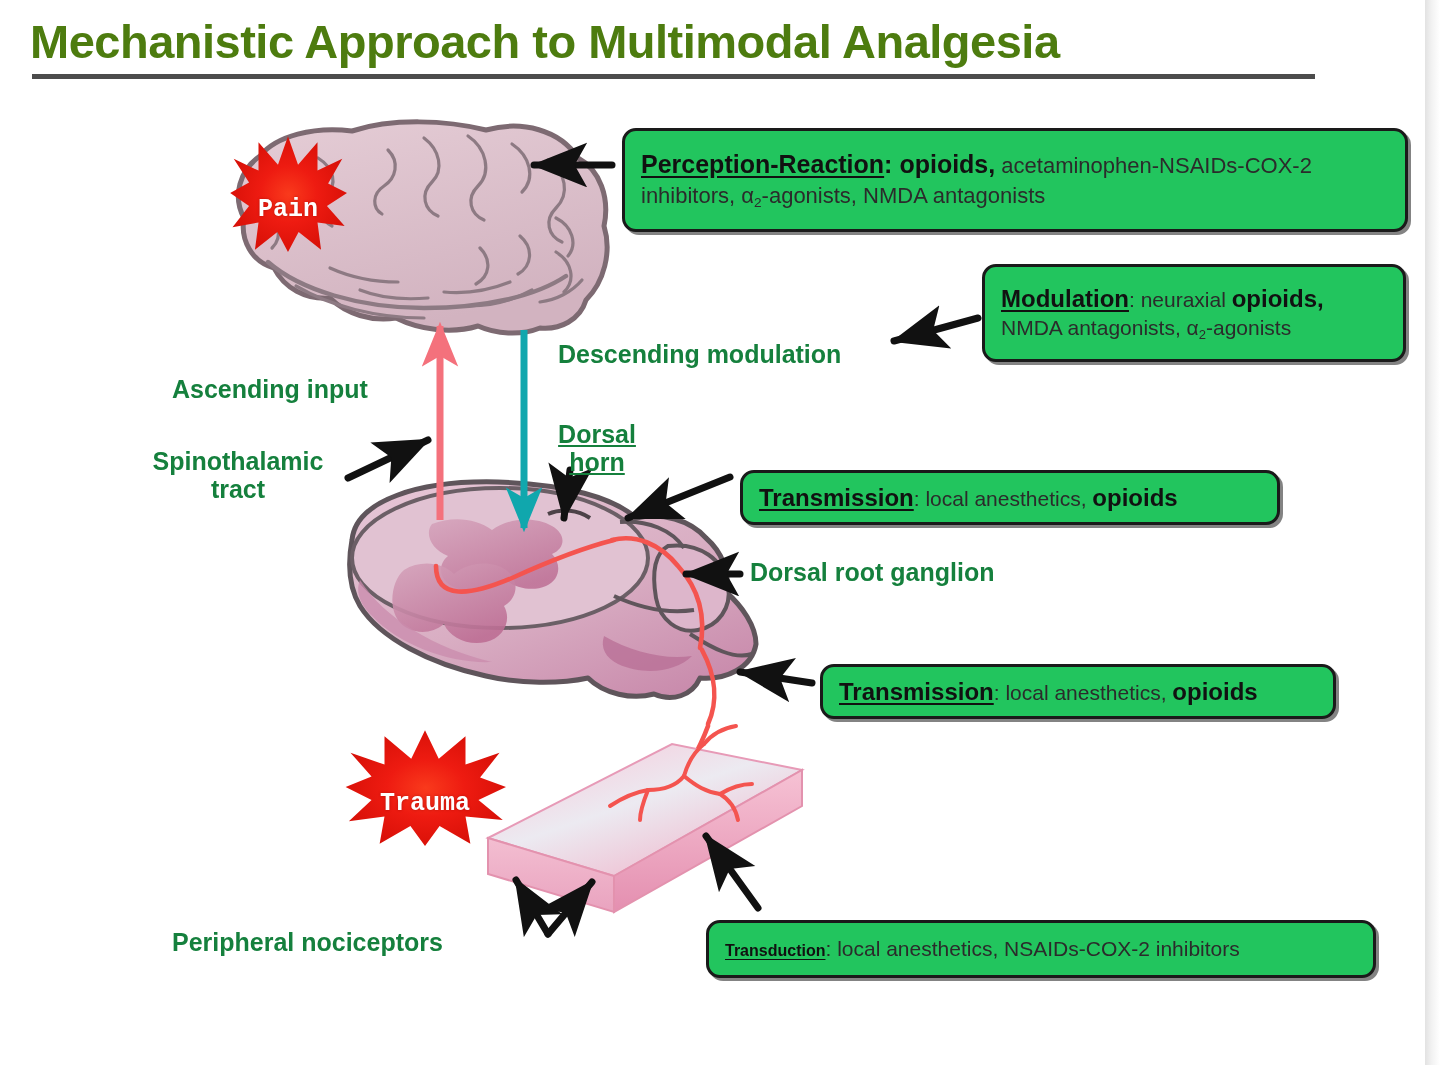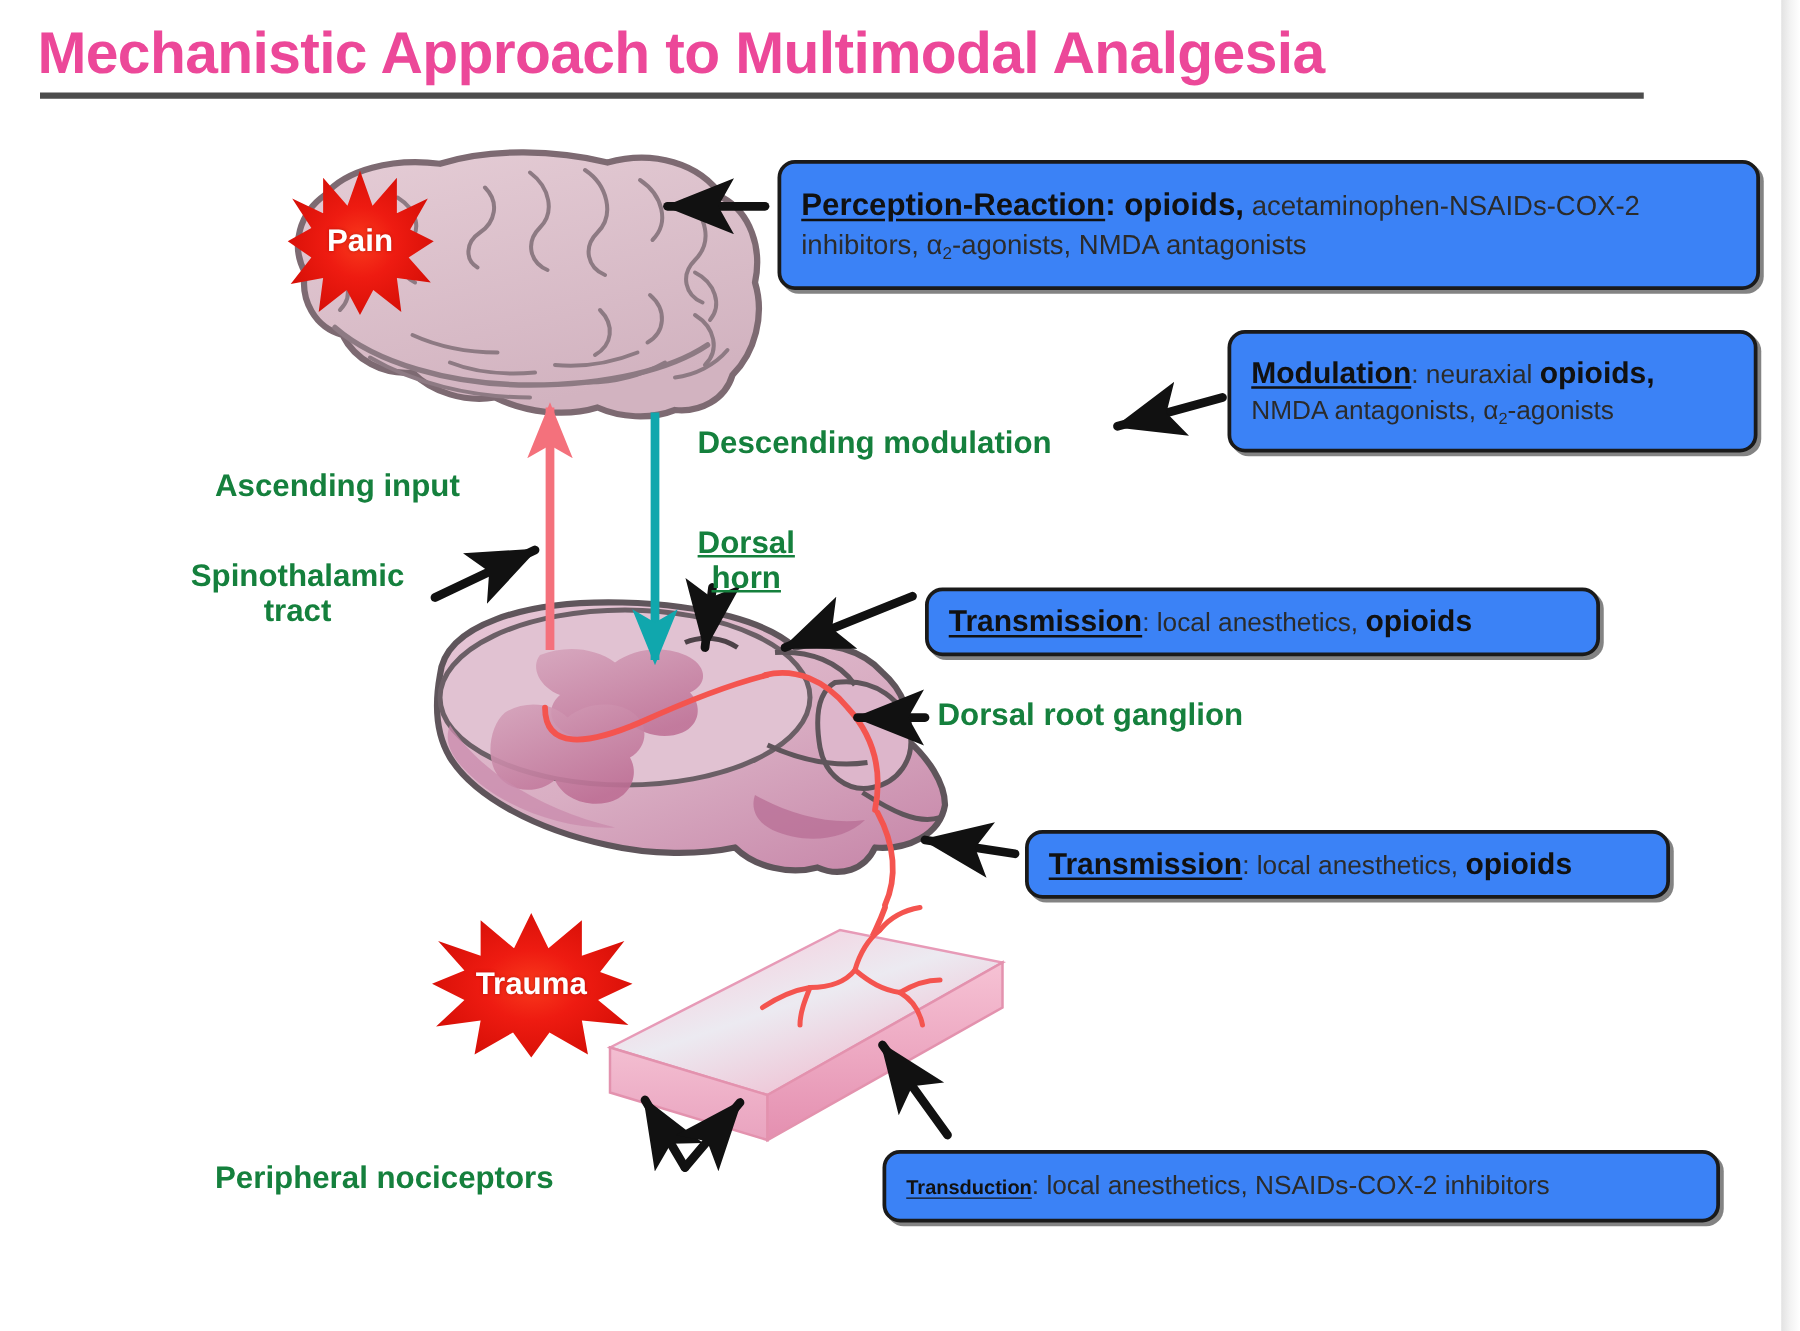--- a/index.html
+++ b/index.html
@@ -16,33 +16,33 @@
     overflow:hidden;
   }
   #page-edge{
     position:absolute;left:1425px;top:0;width:15px;height:1065px;
     background:linear-gradient(to right,#e2e2e2 0%,#f2f2f2 45%,#ffffff 100%);
   }
 
   
   #title{
     position:absolute;left:30px;top:14px;width:1300px;
-    font-size:47px;font-weight:bold;color:#ec4899;
+    font-size:47px;font-weight:bold;color:#4d7c0f;
     letter-spacing:-0.5px;
     white-space:nowrap;
   }
   #title-rule{
     position:absolute;left:32px;top:74px;width:1283px;height:5px;
     background:#4c4c4c;
   }
 
   
   .callout{
     position:absolute;
-    background:#3b82f6;
+    background:#22c55e;
     border:3px solid #1a1a1a;
     border-radius:14px;
     box-shadow:3px 3px 0 rgba(30,30,30,.55);
     box-sizing:border-box;
     display:flex;align-items:center;
     padding:6px 16px;
     color:#2b2b2b;
     line-height:1.32;
   }
   .callout .hd{
@@ -82,25 +82,26 @@
   #lbl-spinothalamic{left:138px;top:447px;font-size:25px;width:200px;text-align:center;}
   #lbl-descending{left:558px;top:340px;font-size:25px;}
   #lbl-dorsalhorn{left:548px;top:420px;font-size:25px;width:98px;text-align:center;text-decoration:underline;}
   #lbl-drg{left:750px;top:558px;font-size:25px;}
   #lbl-periphnerve{left:548px;top:668px;font-size:25px;width:145px;text-align:center;}
   #lbl-nociceptors{left:172px;top:928px;font-size:25px;}
 
   
   .burst{position:absolute;}
   .burst .burst-text{
-    position:absolute;left:0;top:0;width:100%;height:100%;
+    position:absolute;left:0;top:16px;width:100%;height:100%;
     display:flex;align-items:center;justify-content:center;
     color:#ffffff;font-weight:bold;
     text-shadow:0 0 3px rgba(120,0,0,.45);
     pointer-events:none;
+    font-family:Liberation Mono, monospace;
   }
   #burst-pain{left:224px;top:134px;width:128px;height:118px;}
   #burst-pain .burst-text{font-size:25px;}
   #burst-trauma{left:344px;top:728px;width:162px;height:118px;}
   #burst-trauma .burst-text{font-size:25px;}
 
   svg{position:absolute;left:0;top:0;overflow:visible;}
   #art{position:absolute;left:0;top:0;width:1425px;height:1065px;pointer-events:none;}
 </style>
 </head>

